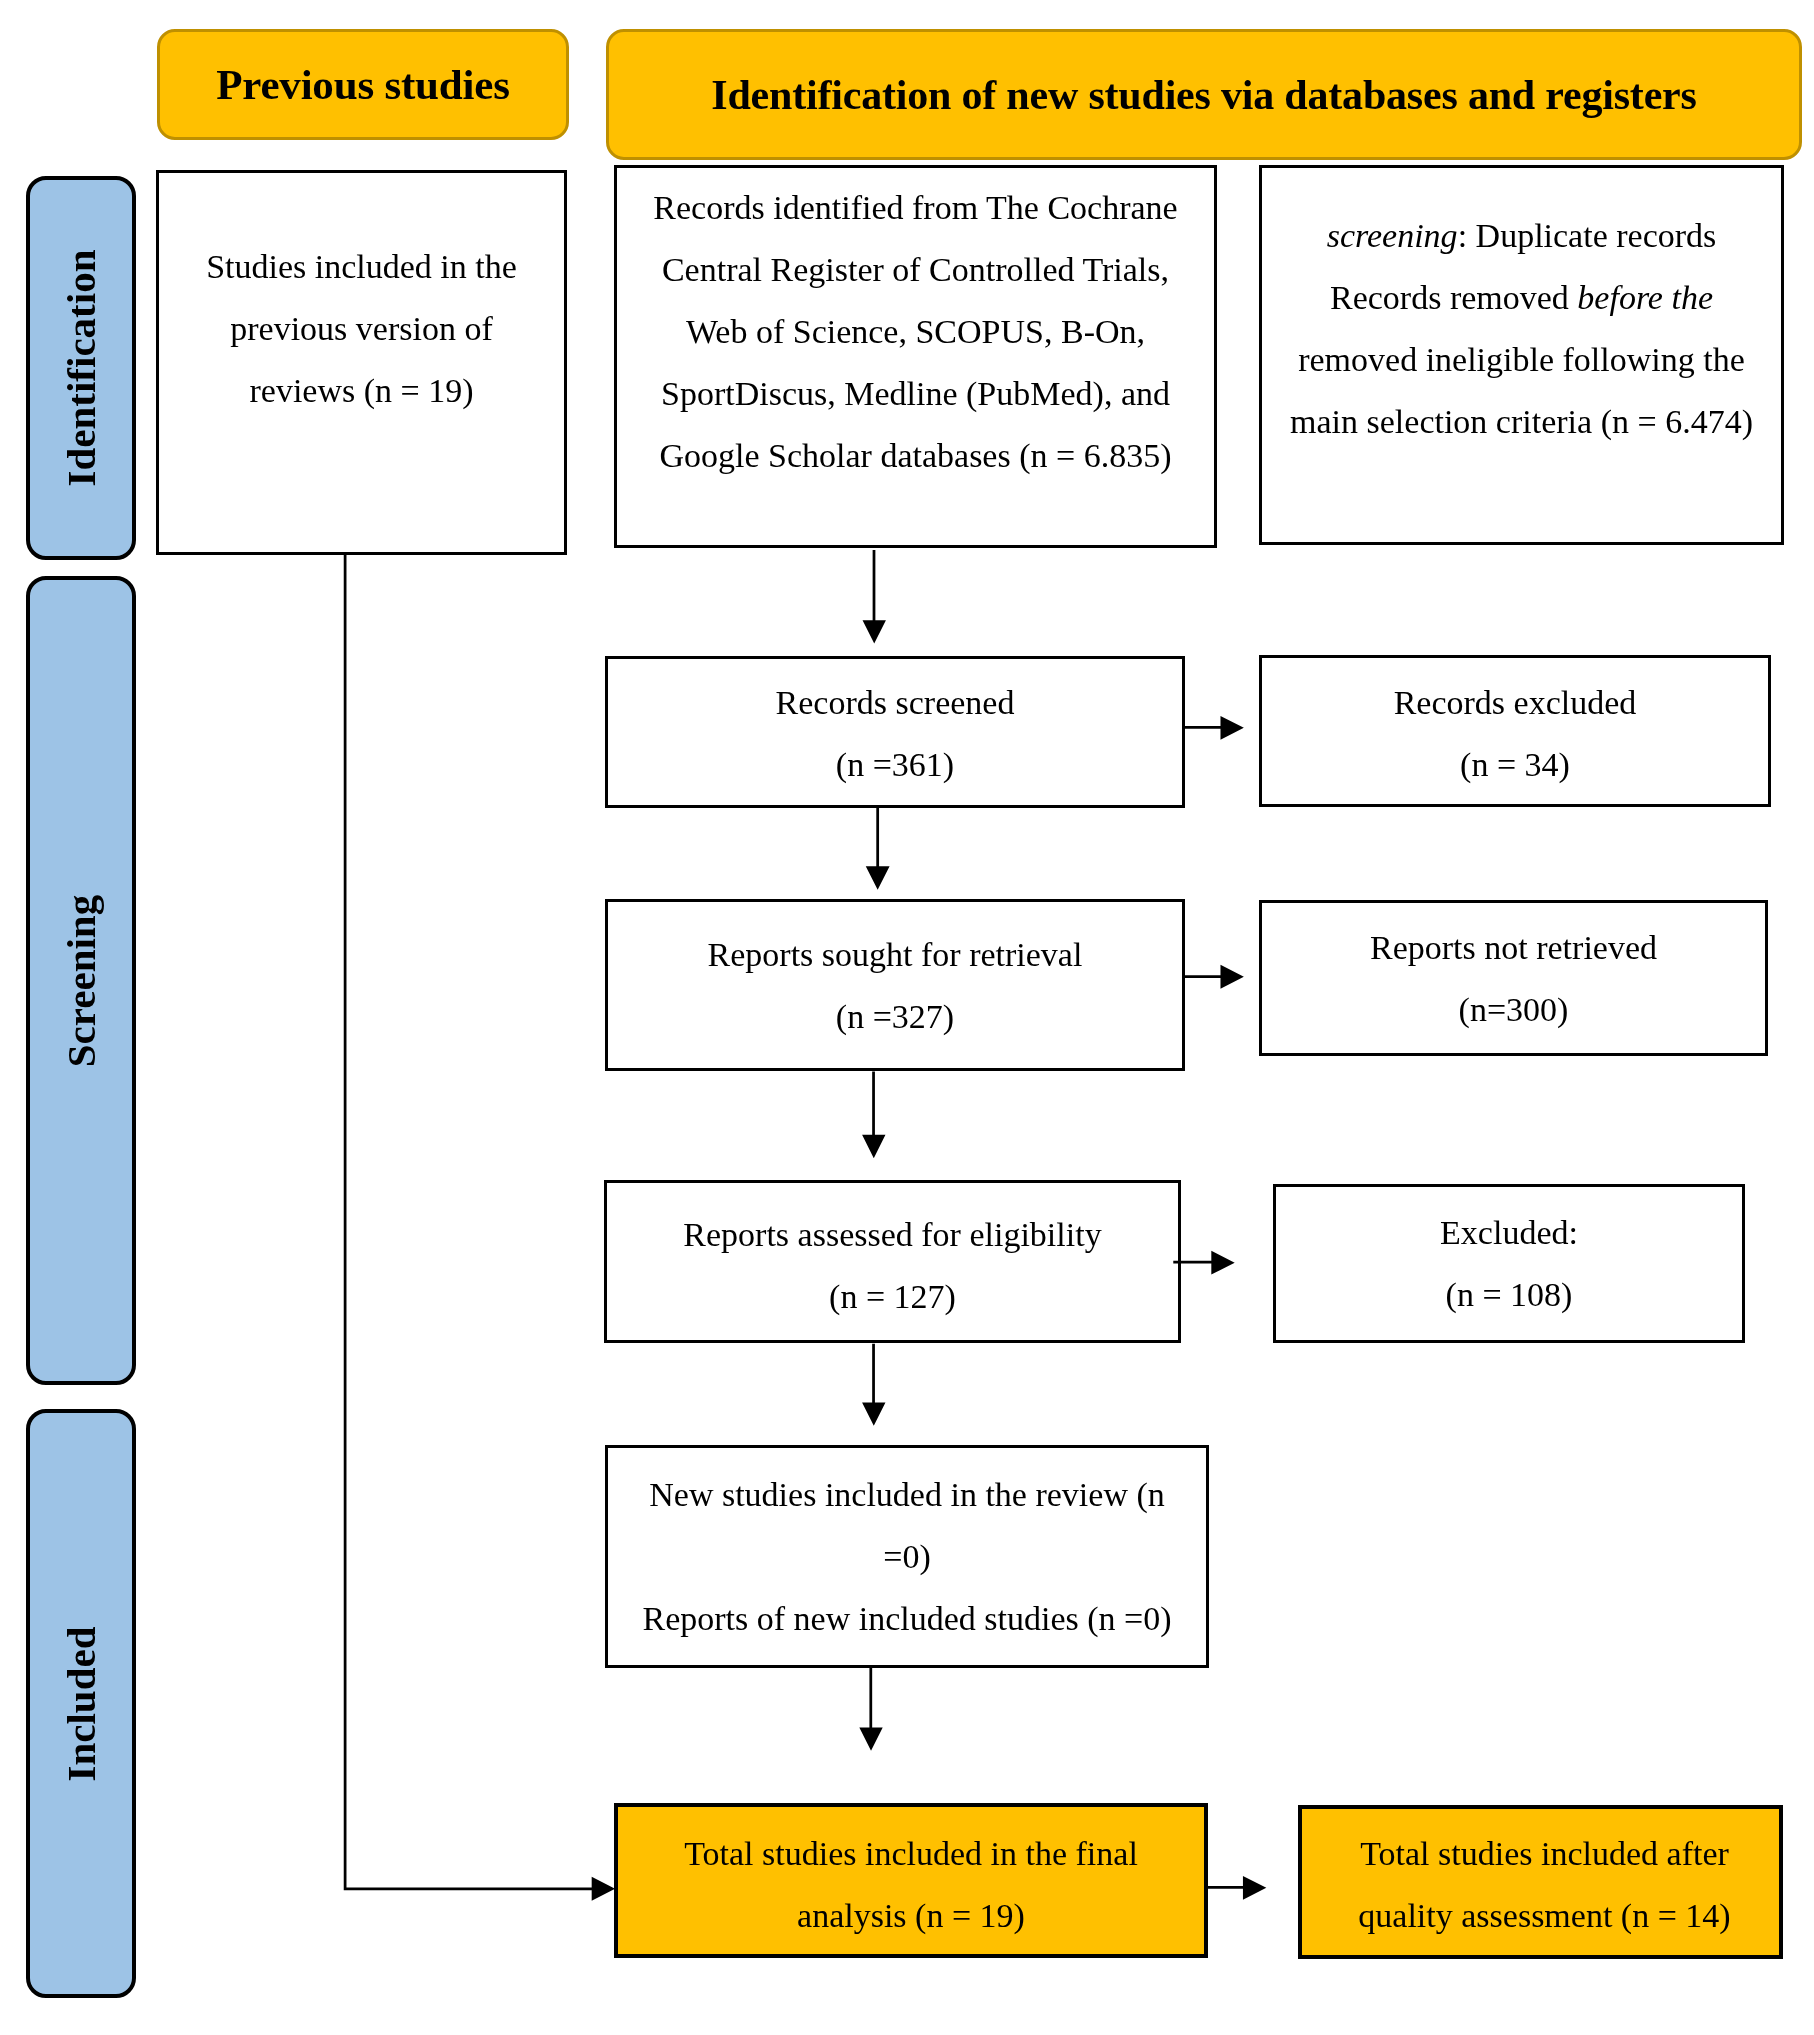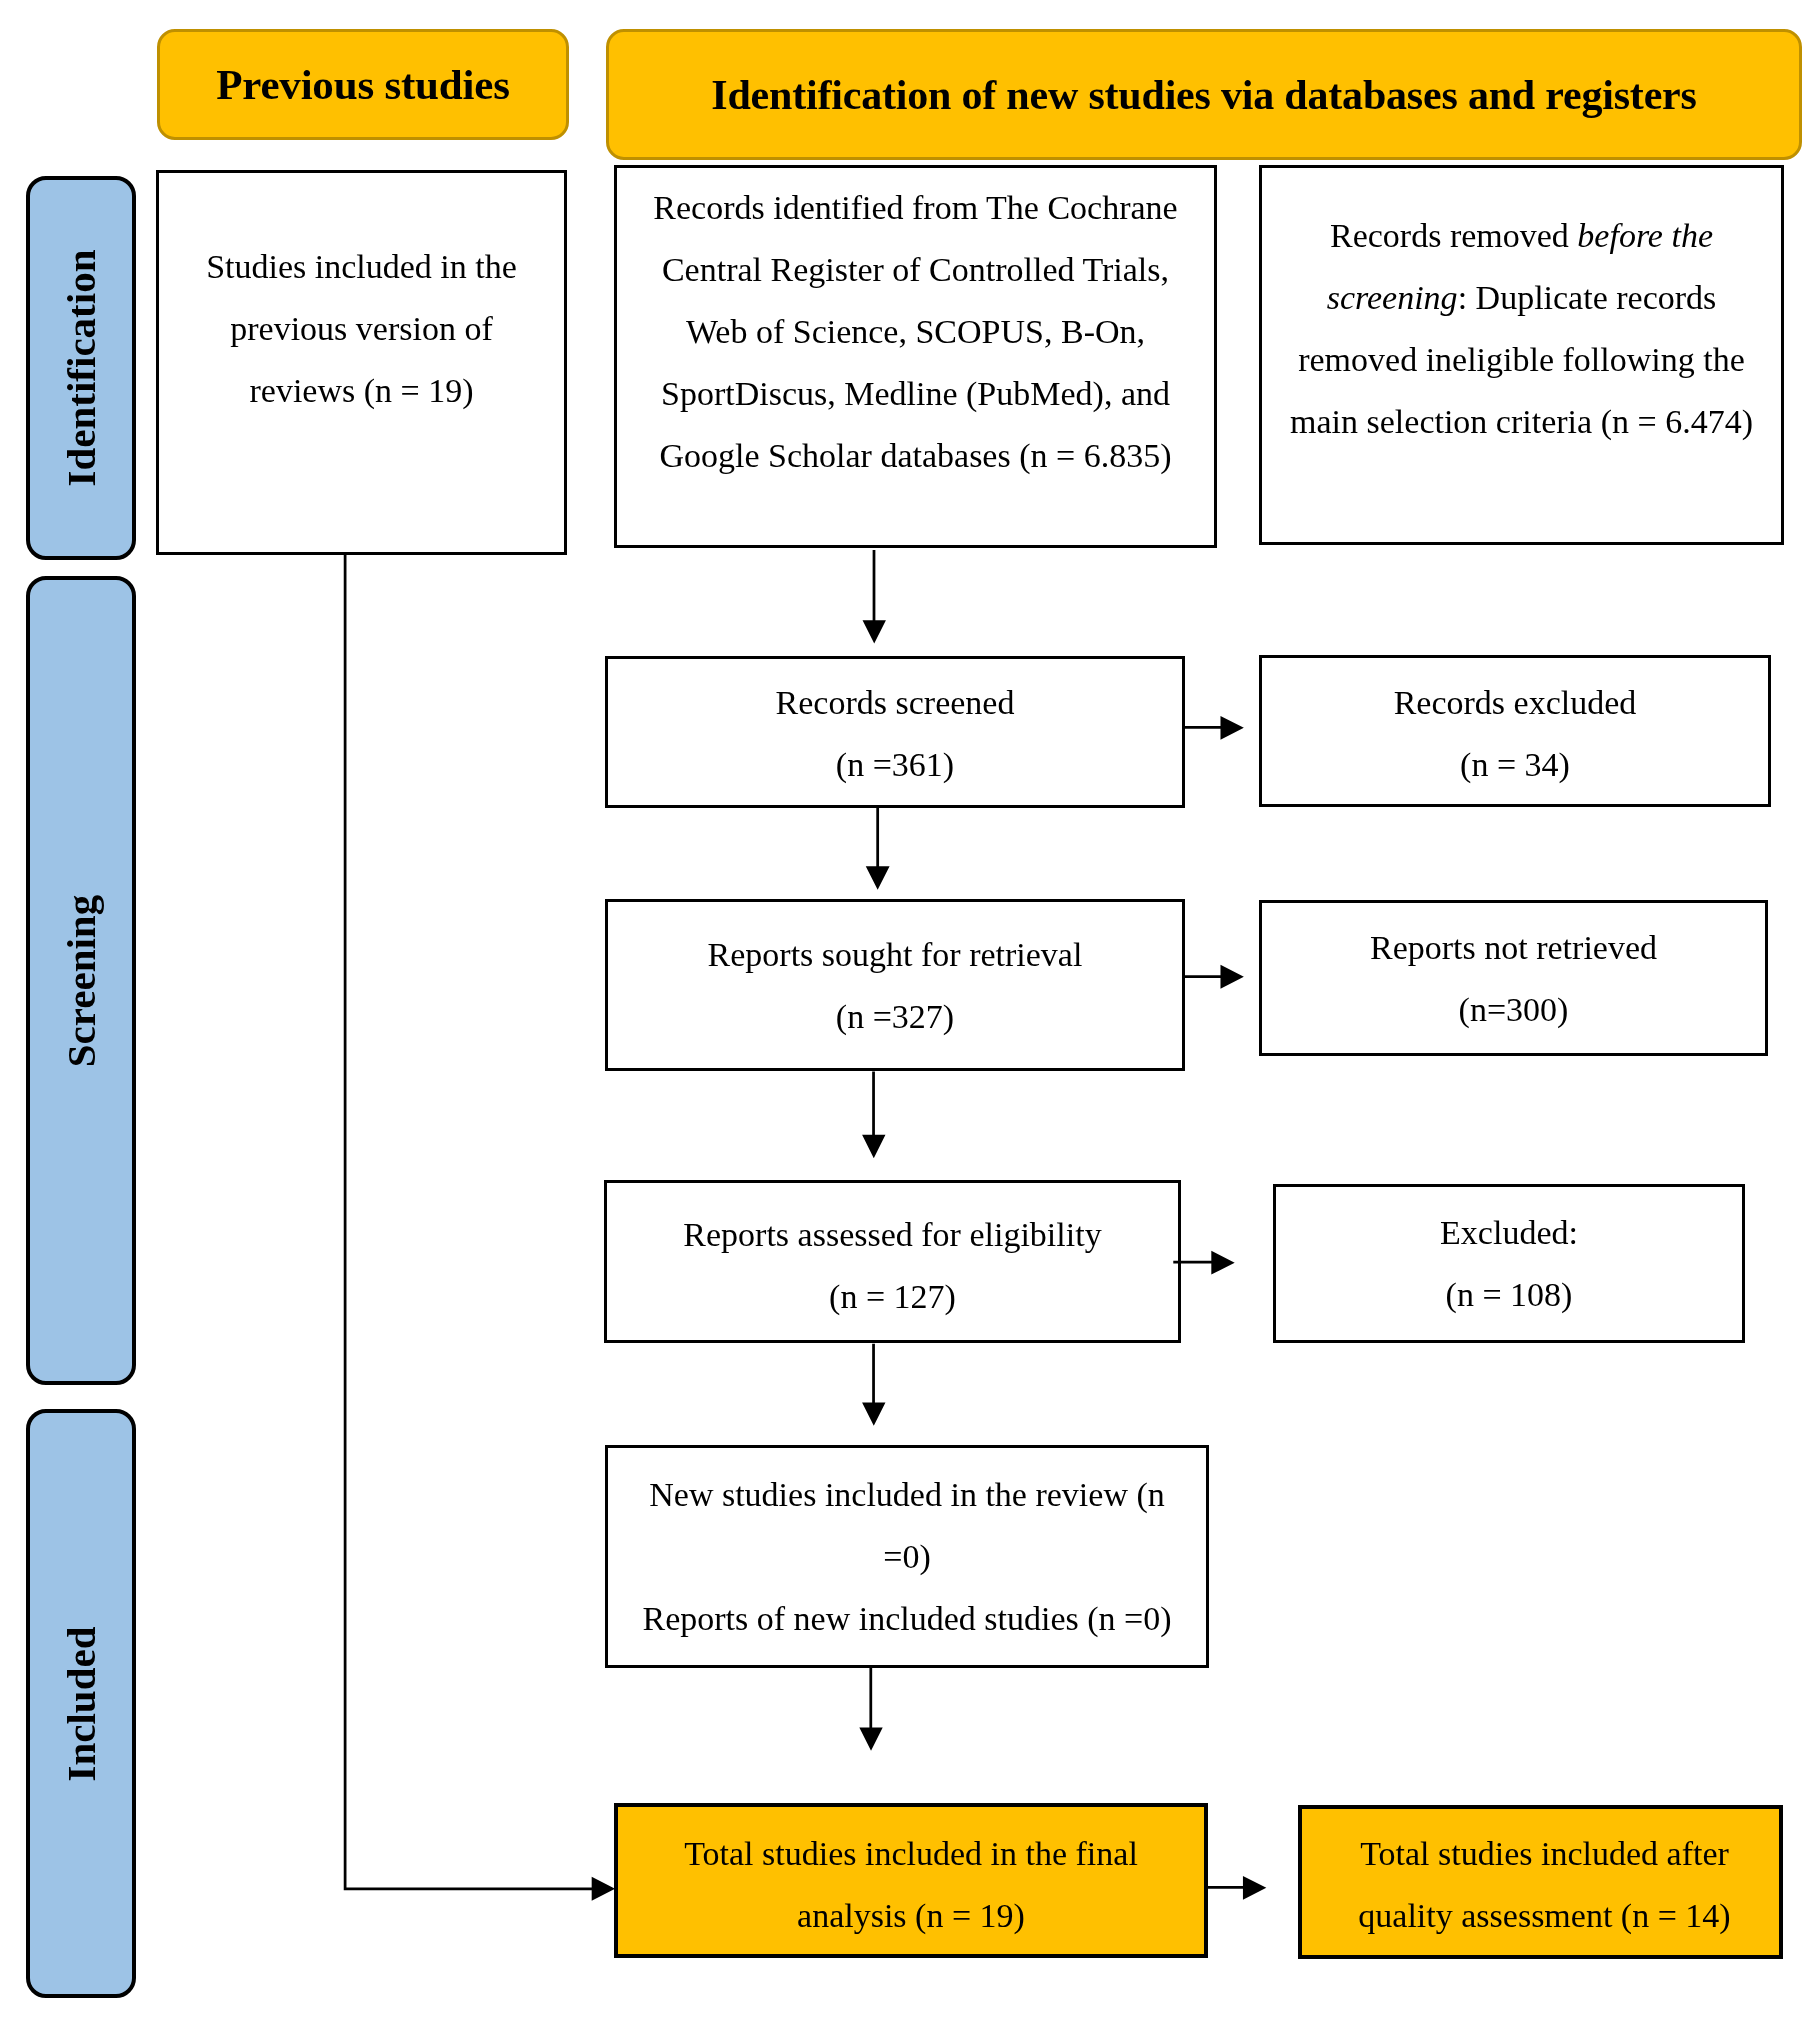--- a/index.html
+++ b/index.html
@@ -56,22 +56,22 @@
 
   <div class="bx" style="left:614px;top:165px;width:603px;height:383px;padding-top:9px;">
     <span class="ln">Records identified from The Cochrane</span>
     <span class="ln">Central Register of Controlled Trials,</span>
     <span class="ln">Web of Science, SCOPUS, B-On,</span>
     <span class="ln">SportDiscus, Medline (PubMed), and</span>
     <span class="ln">Google Scholar databases (n = 6.835)</span>
   </div>
 
   <div class="bx" style="left:1259px;top:165px;width:525px;height:380px;padding-top:37px;">
+    <span class="ln"><i>screening</i><span>: Duplicate records</span></span>
     <span class="ln"><span>Records removed </span><i>before the</i></span>
-    <span class="ln"><i>screening</i><span>: Duplicate records</span></span>
     <span class="ln">removed ineligible following the</span>
     <span class="ln">main selection criteria (n = 6.474)</span>
   </div>
 
   <div class="bx" style="left:605px;top:656px;width:580px;height:152px;padding-top:13px;">
     <span class="ln">Records screened</span>
     <span class="ln">(n =361)</span>
   </div>
 
   <div class="bx" style="left:1259px;top:655px;width:512px;height:152px;padding-top:13.8px;">

